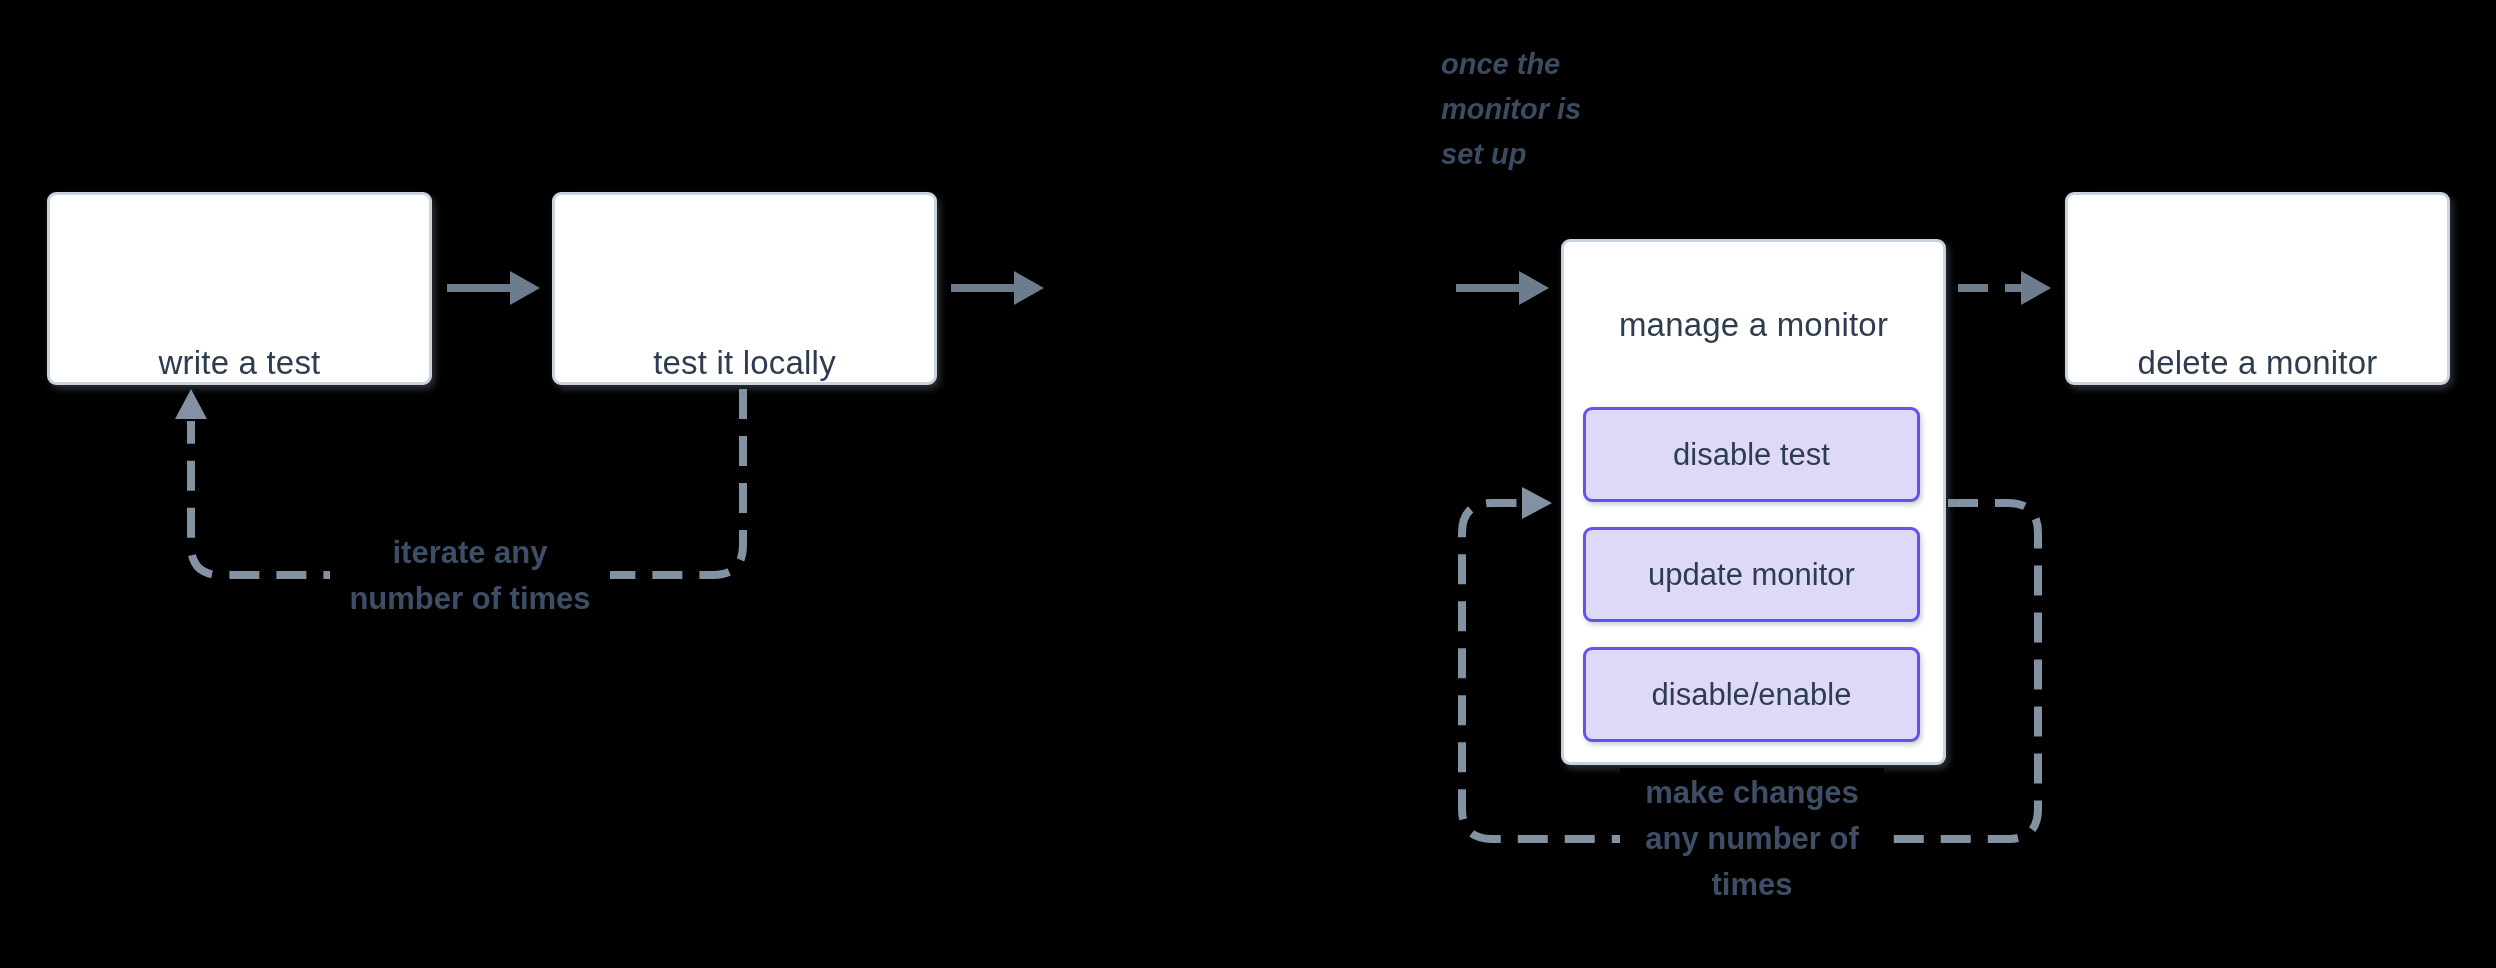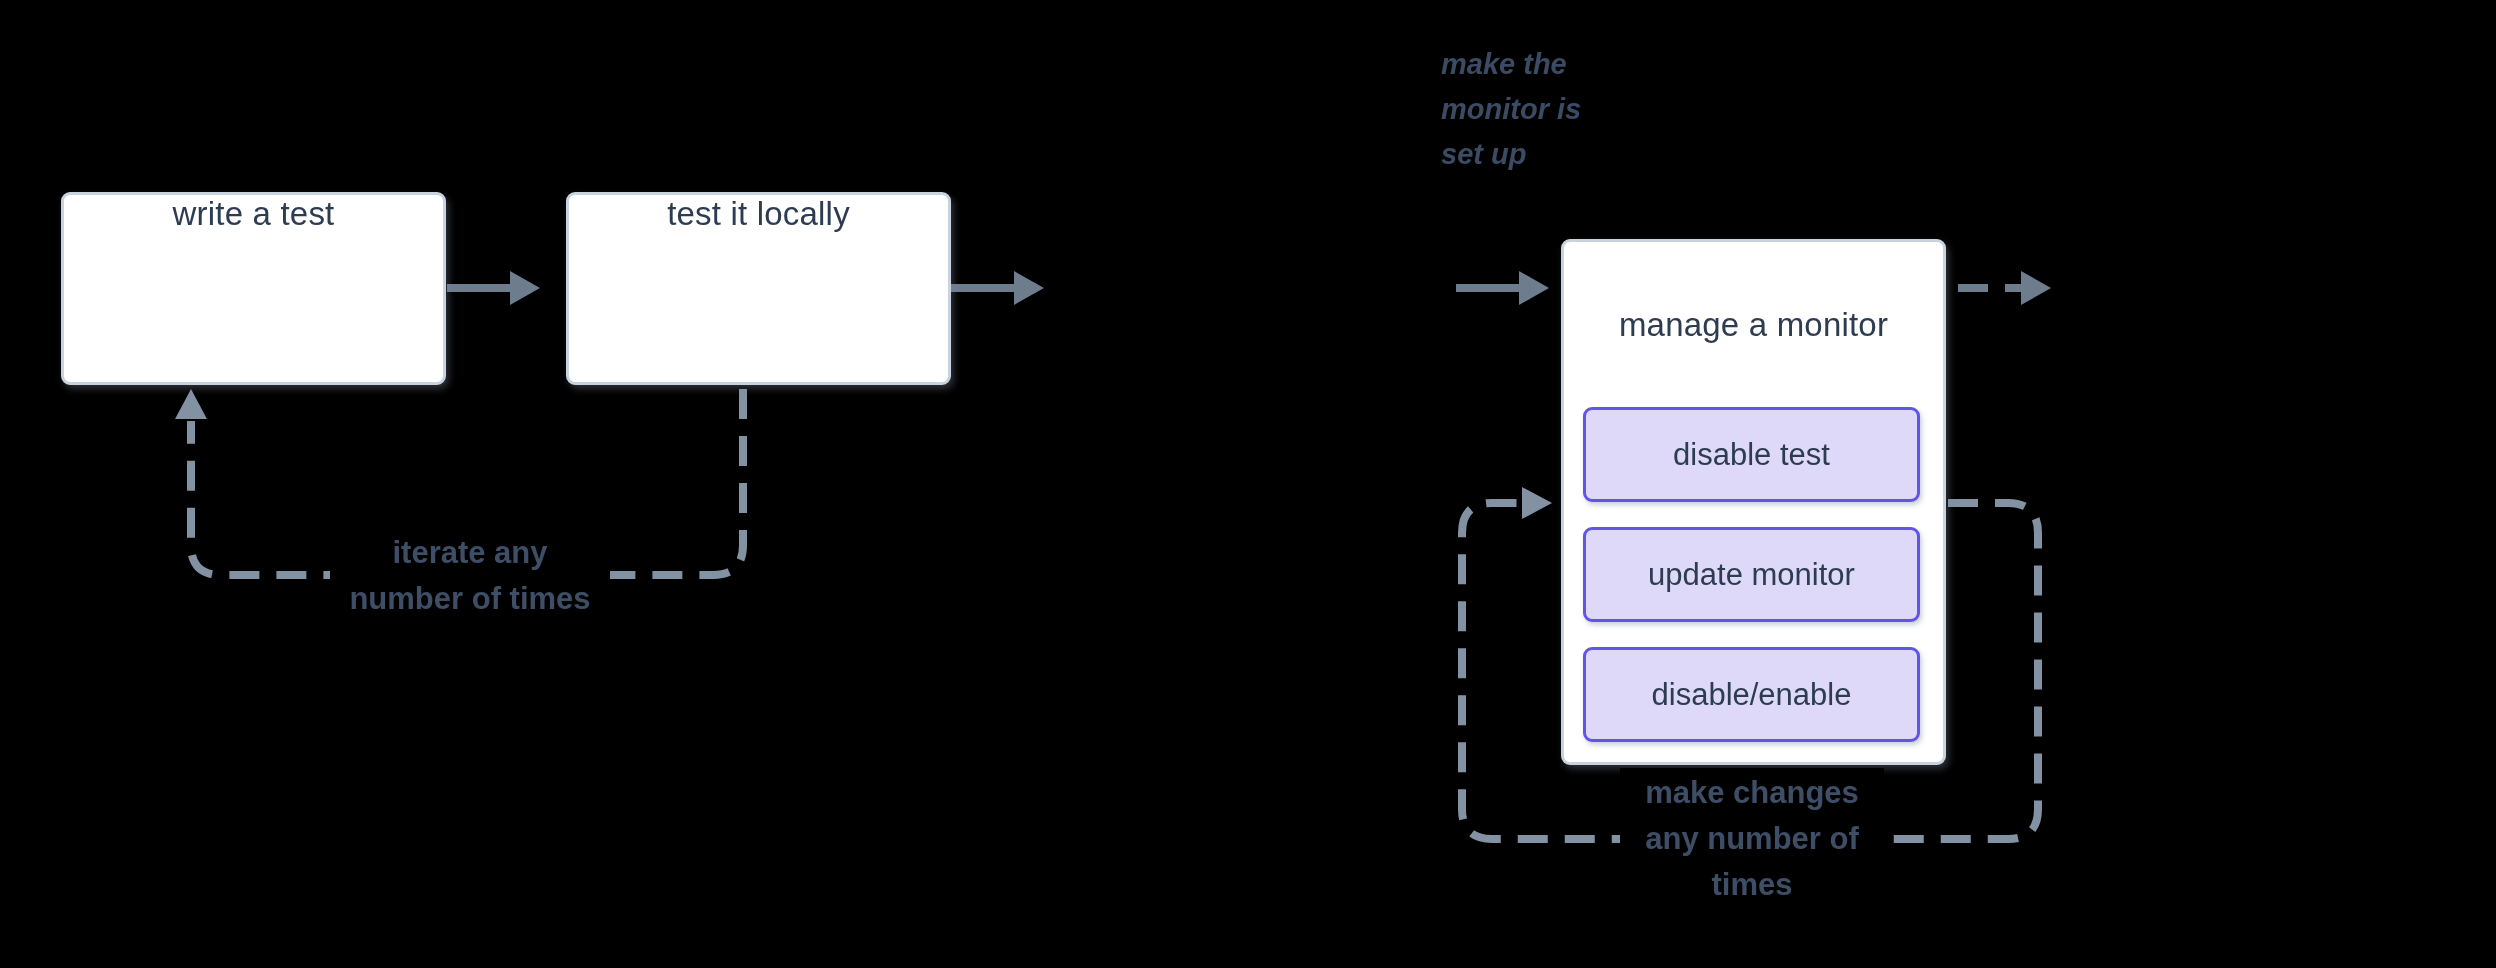--- a/index.html
+++ b/index.html
@@ -3,23 +3,22 @@
 <meta charset="utf-8">
 <style>
   html,body{margin:0;padding:0;background:#000;}
   .canvas{
     position:relative;width:2496px;height:968px;background:#000;overflow:hidden;
     font-family:"Liberation Sans","DejaVu Sans",sans-serif;
   }
   .flow-box{
     position:absolute;top:192px;width:385px;height:193px;box-sizing:border-box;
     background:#ffffff;border:3px solid #c8d3df;border-radius:9px;
-    display:flex;align-items:flex-start;justify-content:center;
+    display:flex;align-items:flex-end;justify-content:center;
     box-shadow:3px 4px 7px rgba(125,138,155,0.35);
-    margin-left:14px;
   }
   .flow-box .title{
     color:#2d3c50;font-size:33px;letter-spacing:.2px;
   }
   .manage-box{
     position:absolute;left:1561px;top:192px;width:385px;height:526px;box-sizing:border-box;
     background:#ffffff;border:3px solid #c8d3df;border-radius:9px;
     box-shadow:3px 4px 7px rgba(125,138,155,0.35);
     margin-top:47px;
   }
@@ -69,21 +68,21 @@
     <line class="line-dash" x1="1958" y1="288" x2="2023" y2="288"></line>
     <polygon class="head-solid" points="2051,288 2021,271 2021,305"></polygon>
 
     <path class="loop-dash" d="M 743 389 V 545 Q 743 575 713 575 H 221 Q 191 575 191 545 V 421"></path>
     <polygon class="head-loop" points="191,389 175,419 207,419"></polygon>
 
     <path class="loop-dash" d="M 1948 503 H 2008 Q 2038 503 2038 533 V 809 Q 2038 839 2008 839 H 1492 Q 1462 839 1462 809 V 533 Q 1462 503 1492 503 H 1518"></path>
     <polygon class="head-loop" points="1552,503 1522,487 1522,519"></polygon>
   </svg>
 
-  <div class="annotation" style="left:1441px;">make the
+  <div class="annotation" style="left:1441px;">once the
 monitor is
 set up</div>
 
   <div class="flow-box" style="left:47px;">
     <span class="title">write a test</span>
   </div>
 
   <div class="flow-box" style="left:552px;">
     <span class="title">test it locally</span>
   </div>
@@ -95,20 +94,23 @@
       <span>disable test</span>
     </div>
     <div class="sub-btn" style="top:405px;">
       <span>disable/enable</span>
     </div>
     <div class="sub-btn" style="top:285px;">
       <span>update monitor</span>
     </div>
   </div>
 
+  <div class="flow-box" style="left:2065px;">
+    <span class="title">delete a monitor</span>
+  </div>
 
   <div class="loop-label" style="left:330px;top:528px;width:280px;">iterate any
 number of times</div>
   <div class="loop-label" style="left:1620px;top:768px;width:264px;">make changes
 any number of
 times</div>
 
 </div>
 
 </body></html>

